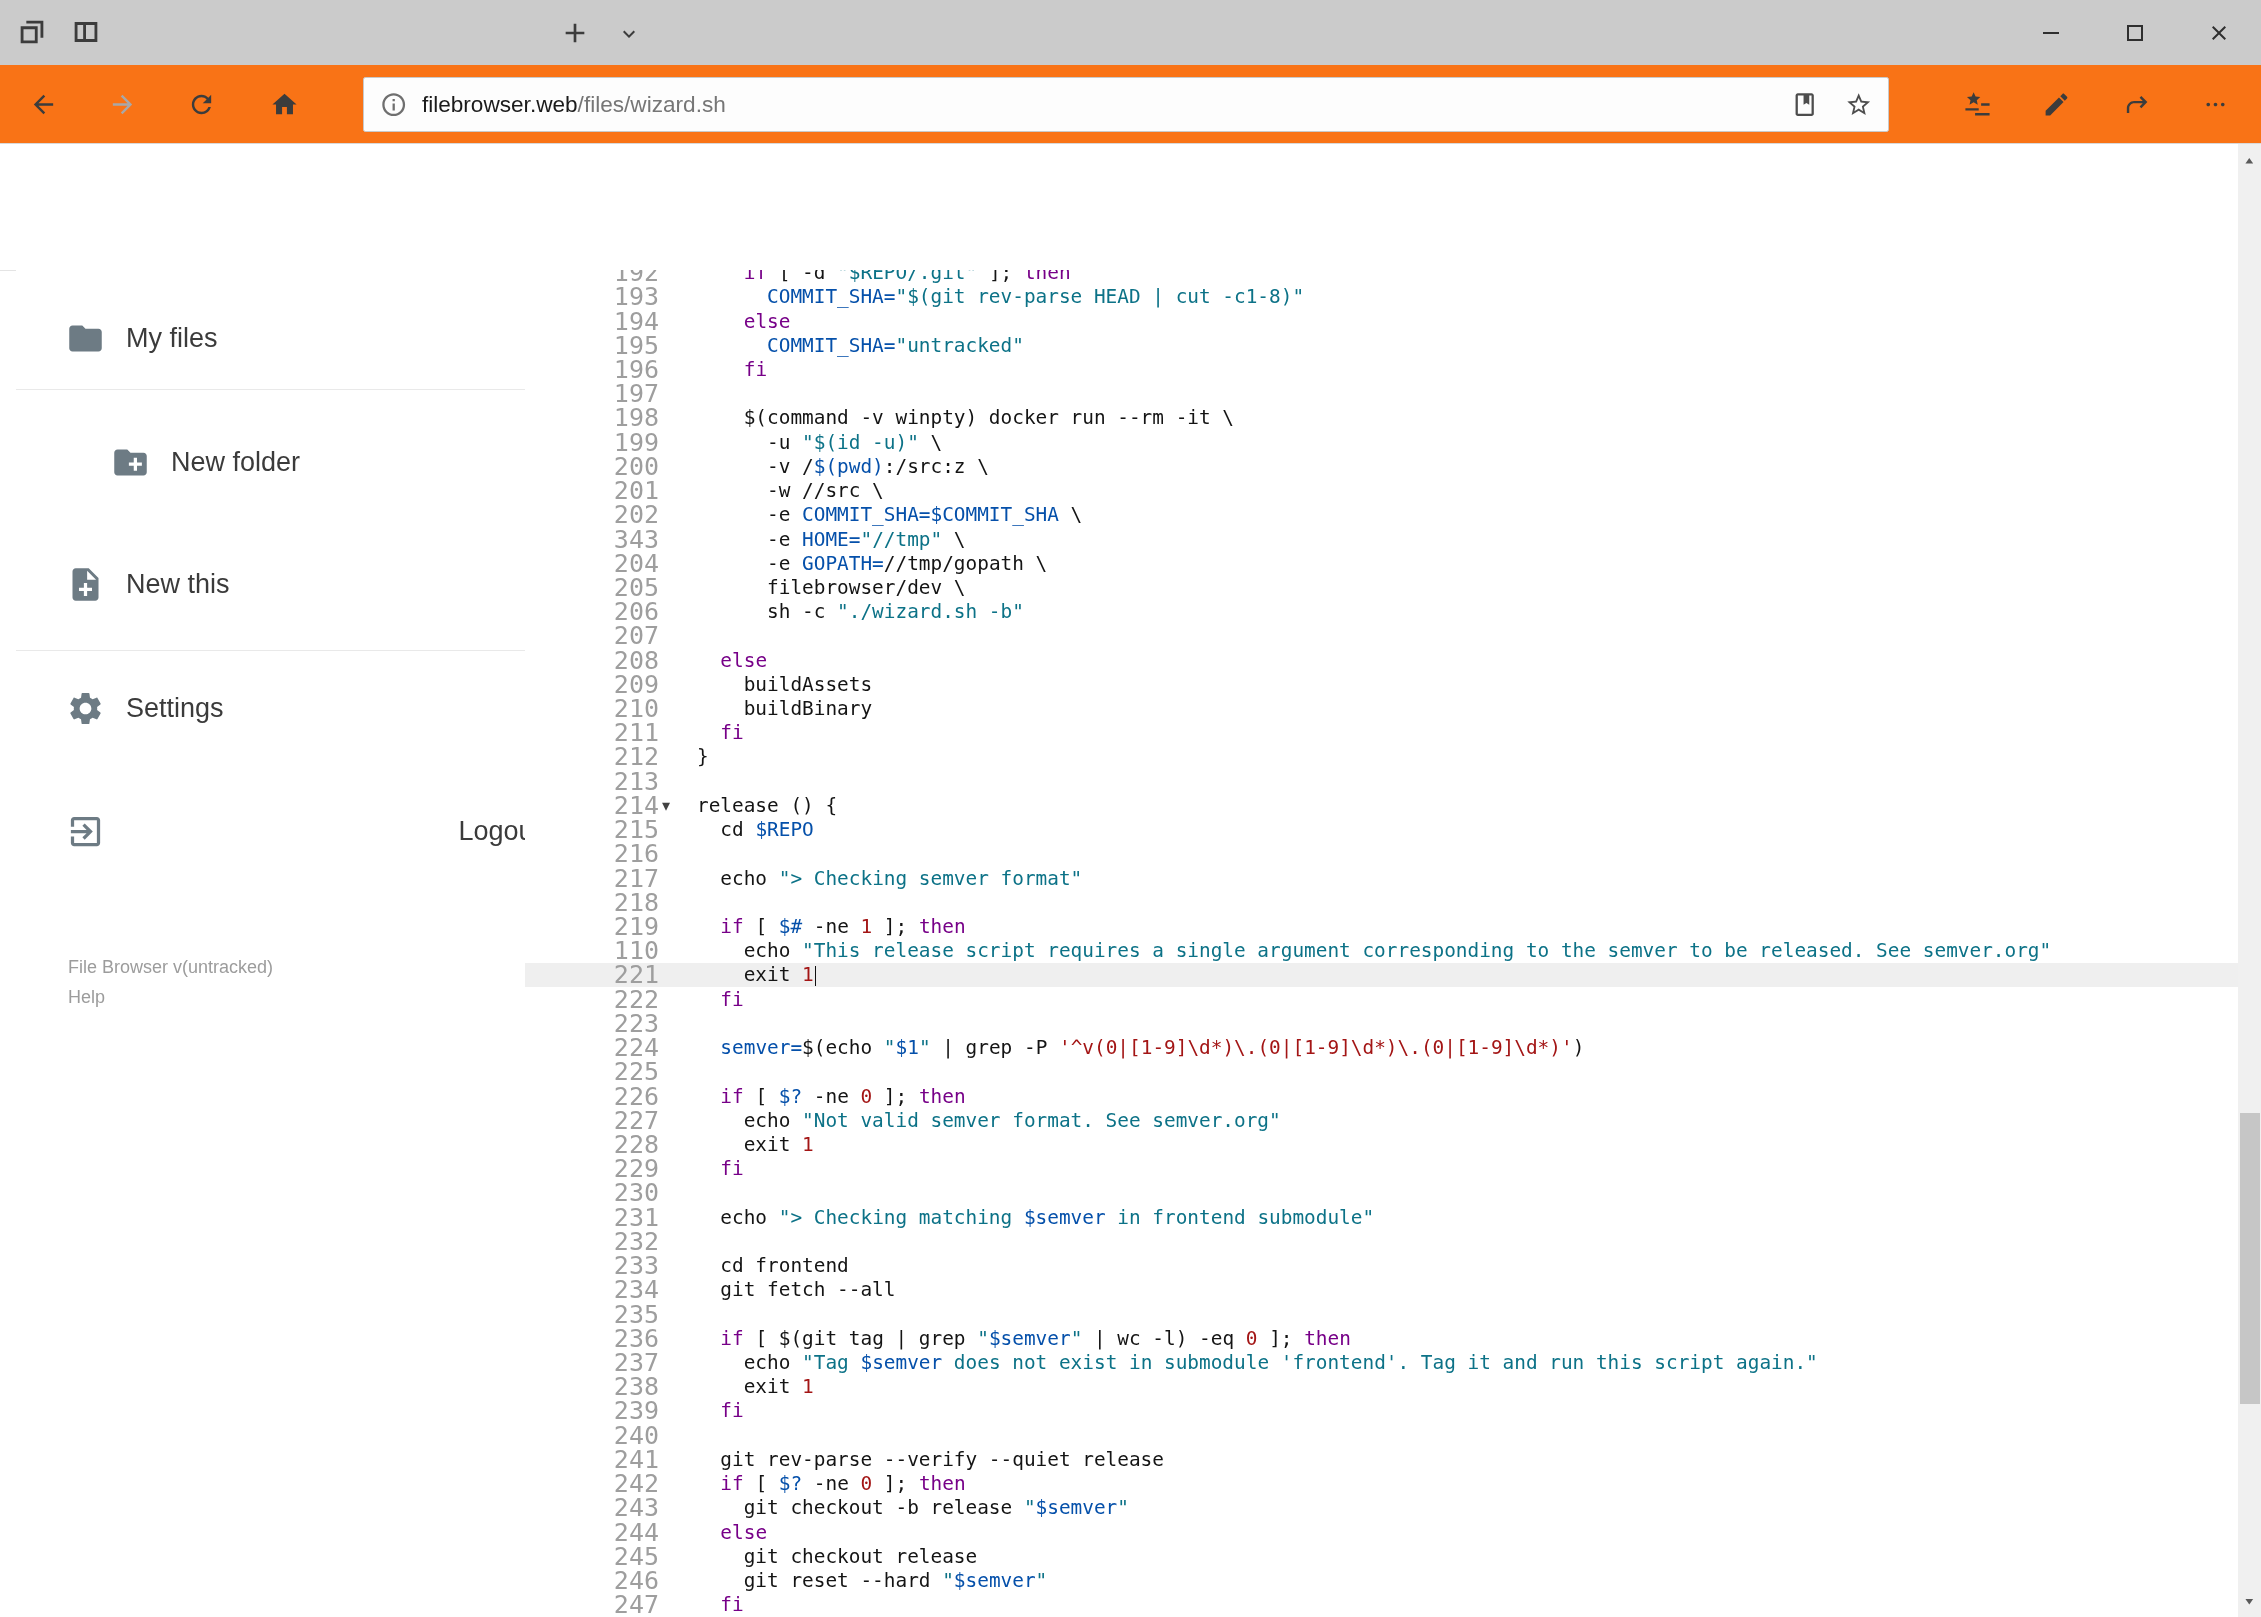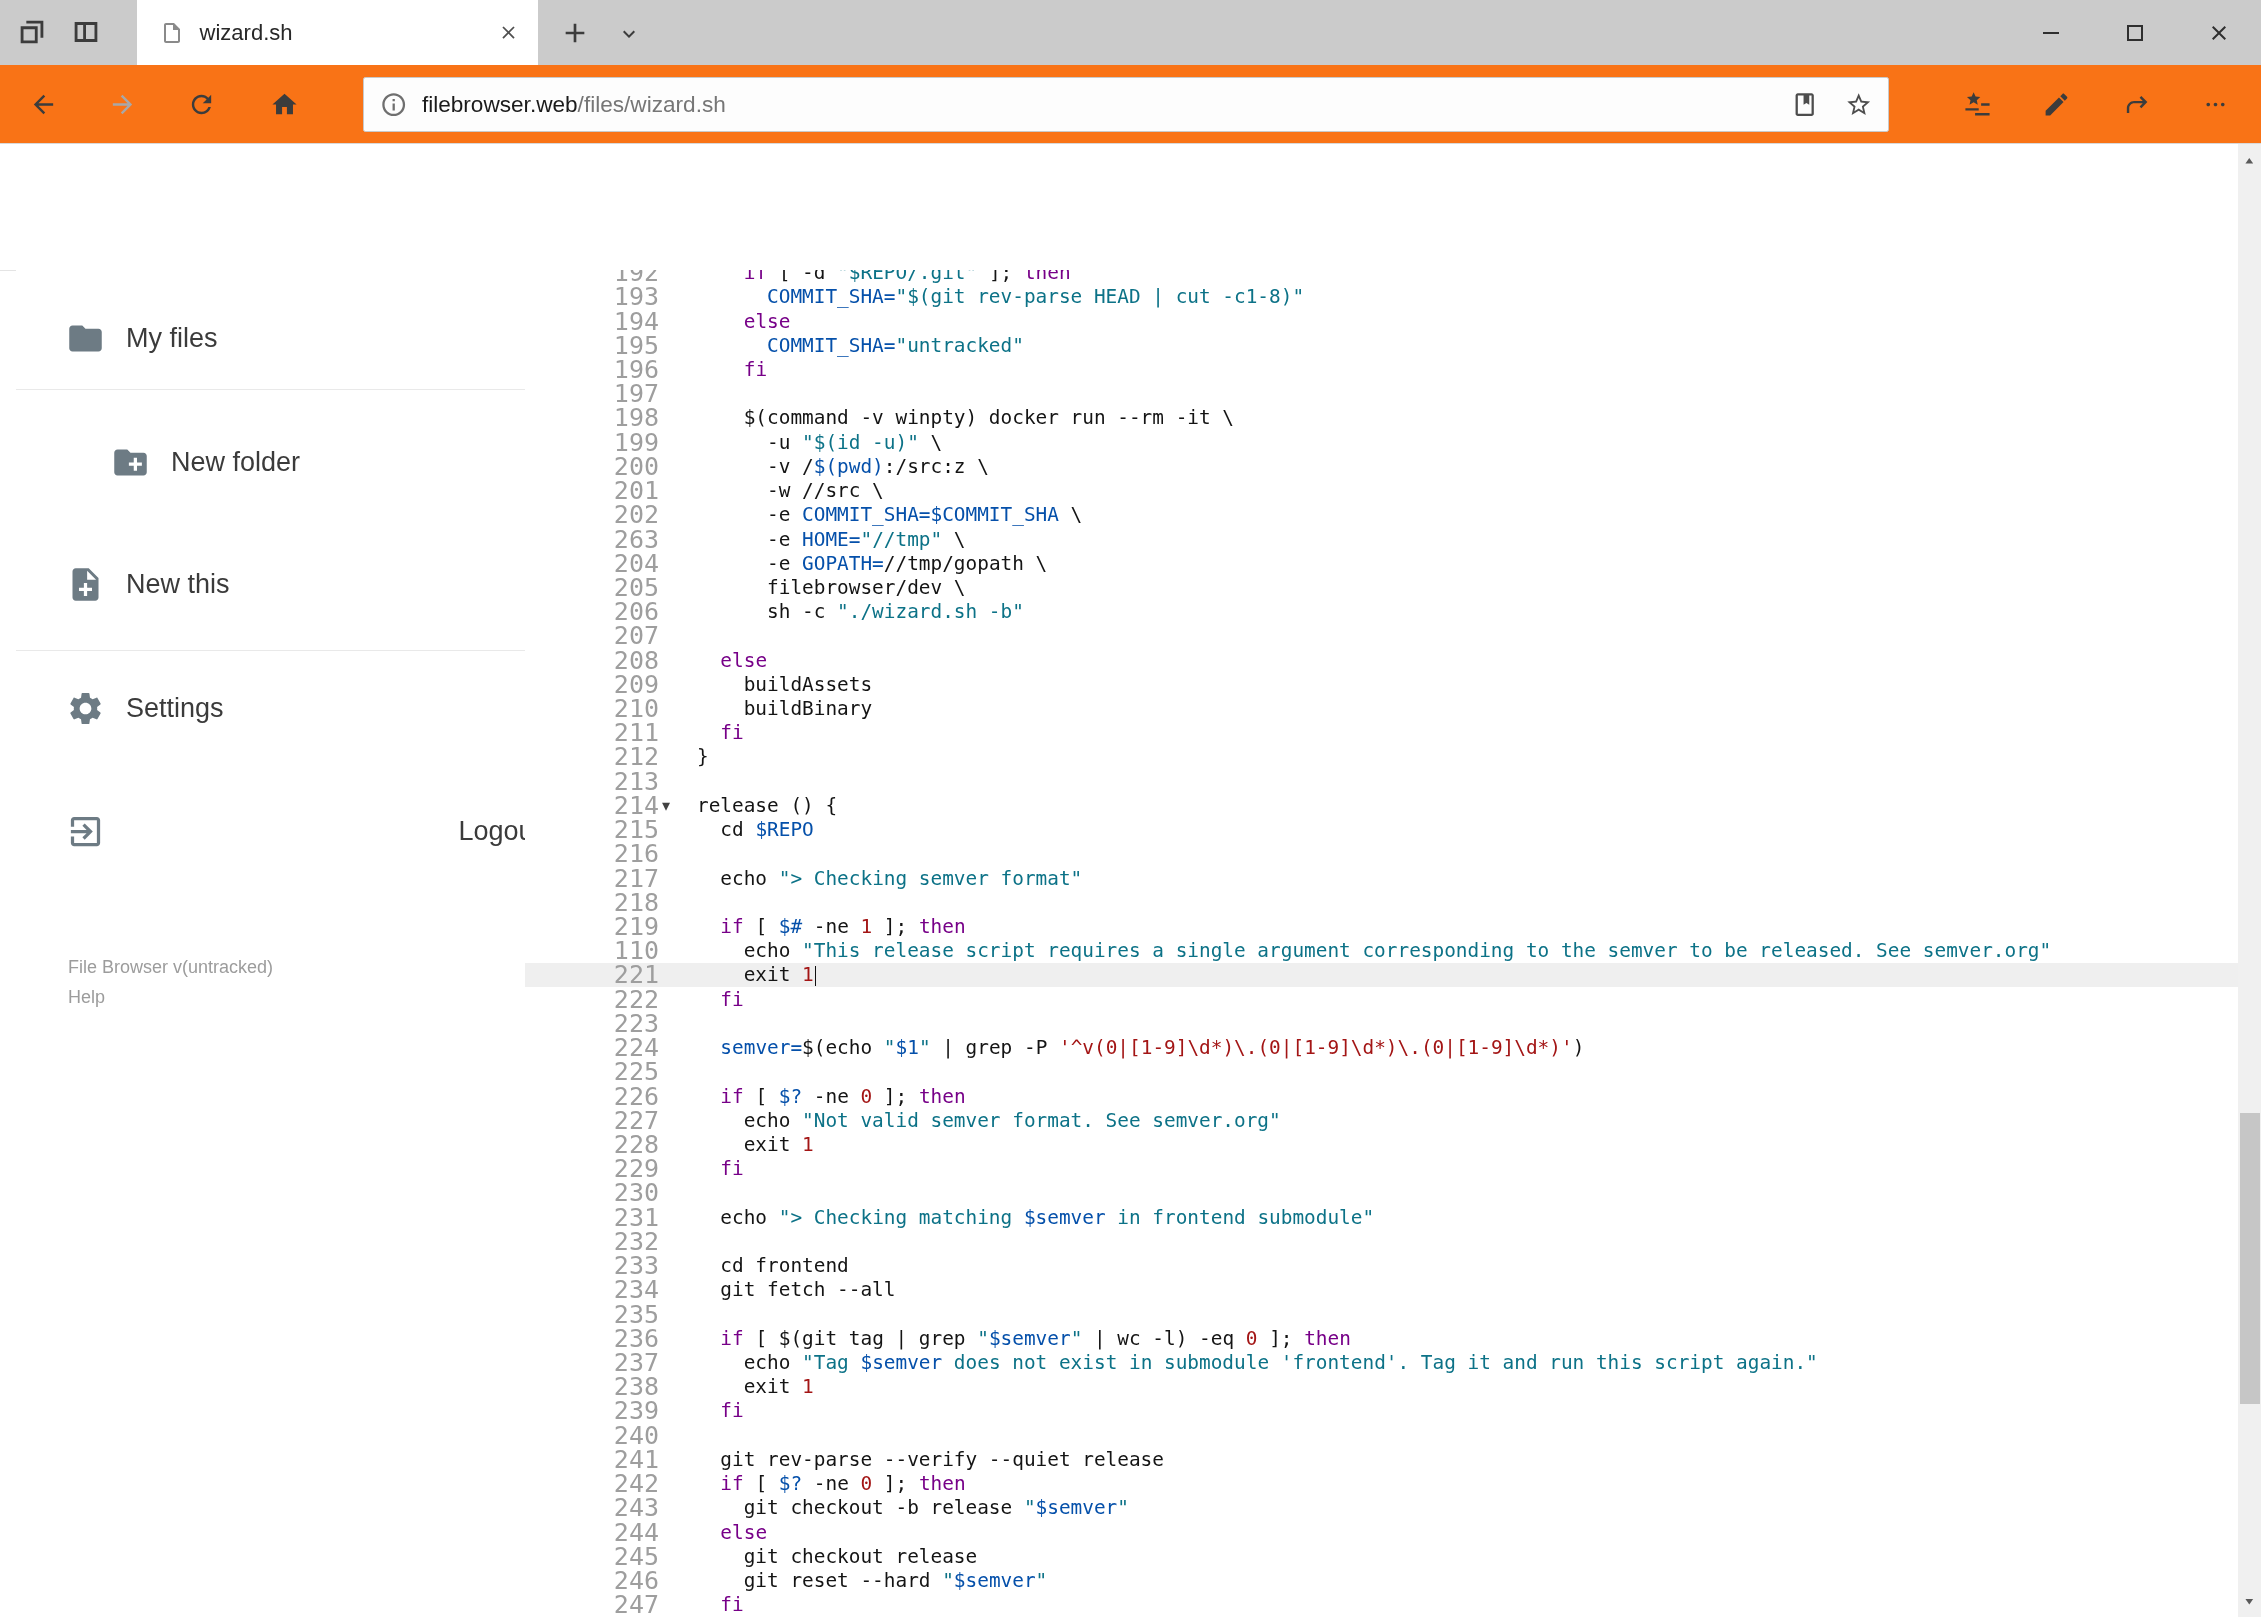--- a/index.html
+++ b/index.html
@@ -80,33 +80,20 @@
     <div class="tb-ic" style="left:14.5px">
         <svg viewBox="0 0 24 24" width="100%" height="100%" fill="currentColor">
           <path d="M8 4h12v12h-2V6H8V4zM4 8h12v12H4V8zm2 2v8h8v-8H6z"></path>
         </svg>
       </div>
     <div class="tb-ic" style="left:69px">
         <svg viewBox="0 0 24 24" width="100%" height="100%" fill="currentColor">
           <path d="M4 5h16v14H4V5zm2 2v10h4V7H6zm6 0v10h6V7h-6z"></path>
         </svg>
       </div>
-    <div id="tab">
-      <span class="favicon">
-          <svg viewBox="0 0 24 24" width="100%" height="100%" fill="currentColor">
-            <path d="M14 2H6c-1.1 0-2 .9-2 2v16c0 1.1.9 2 2 2h12c1.1 0 2-.9 2-2V8l-6-6zM6 20V4h7v5h5v11H6z"></path>
-          </svg>
-        </span>
-      <span class="title">wizard.sh</span>
-      <span class="tclose">
-          <svg viewBox="0 0 24 24" width="100%" height="100%" fill="currentColor">
-            <path d="M19 6.41L17.59 5 12 10.59 6.41 5 5 6.41 10.59 12 5 17.59 6.41 19 12 13.41 17.59 19 19 17.59 13.41 12z"></path>
-          </svg>
-        </span>
-    </div>
     <div class="tb-ic" style="left:559px;top:17px;width:32px;height:32px">
         <svg viewBox="0 0 24 24" width="100%" height="100%" fill="currentColor">
           <path d="M19 13h-6v6h-2v-6H5v-2h6V5h2v6h6v2z"></path>
         </svg>
       </div>
     <div class="tb-ic" style="left:617px;top:22px;width:24px;height:24px">
         <svg viewBox="0 0 24 24" width="100%" height="100%" fill="currentColor">
           <path d="M7.41 8.59L12 13.17l4.59-4.58L18 10l-6 6-6-6 1.41-1.41z"></path>
         </svg>
       </div>
@@ -369,21 +356,21 @@
         </div>
         <div class="cm-row" style="top: 209px;">
           <div class="cm-gut">201</div>
           <div class="cm-code"><span class="tk-p">      -w //src \</span></div>
         </div>
         <div class="cm-row" style="top: 233px;">
           <div class="cm-gut">202</div>
           <div class="cm-code"><span class="tk-p">      -e </span><span class="tk-v">COMMIT_SHA=$COMMIT_SHA</span><span class="tk-p"> \</span></div>
         </div>
         <div class="cm-row" style="top: 258px;">
-          <div class="cm-gut">263</div>
+          <div class="cm-gut">343</div>
           <div class="cm-code"><span class="tk-p">      -e </span><span class="tk-v">HOME=</span><span class="tk-s">"//tmp"</span><span class="tk-p"> \</span></div>
         </div>
         <div class="cm-row" style="top: 282px;">
           <div class="cm-gut">204</div>
           <div class="cm-code"><span class="tk-p">      -e </span><span class="tk-v">GOPATH=</span><span class="tk-p">//tmp/gopath \</span></div>
         </div>
         <div class="cm-row" style="top: 306px;">
           <div class="cm-gut">205</div>
           <div class="cm-code"><span class="tk-p">      filebrowser/dev \</span></div>
         </div>

